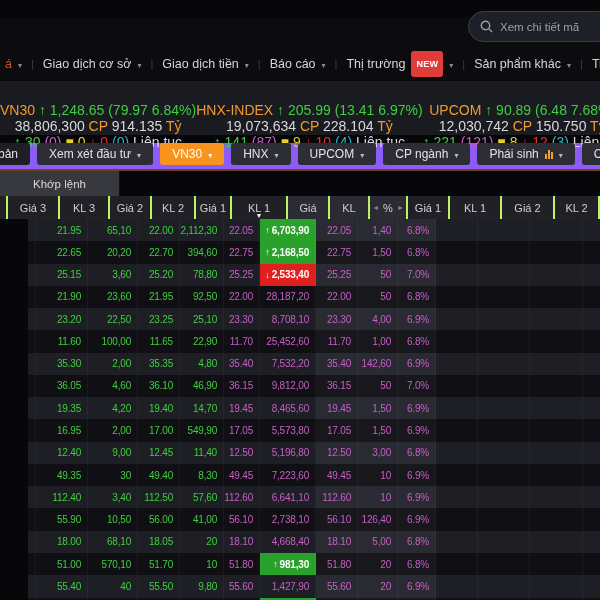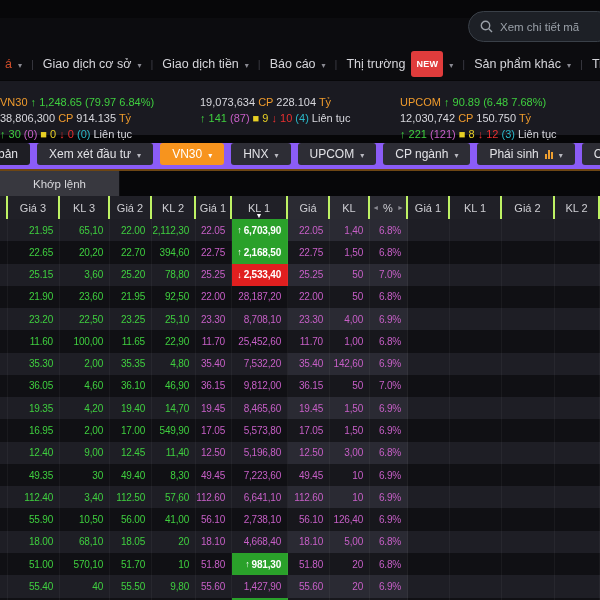--- a/index.html
+++ b/index.html
@@ -23,21 +23,21 @@
              color:#d6d6db; font-size:12.5px; white-space:nowrap; }
   .mitem { display:flex; align-items:center; gap:6px; padding:0 9px; cursor:pointer; }
   .mitem.first { color:#cf4e2b; margin-left:-4px; }
   .mitem .caret { color:#8a8a92; font-size:8px; padding-top:2px; }
   .msep { color:#3c3c44; font-size:11px; }
   .badge-new { background:#e03c3c; color:#fff; font-size:9px; font-weight:bold;
                padding:8px 5px; border-radius:3px; letter-spacing:.3px; }
 
   
   .indices { height:54px; background:#1a1a21; display:flex; margin-top:1px; }
-  .index { flex:1; text-align:left; font-size:11px; line-height:16px; padding-top:13px;
+  .index { flex:1; text-align:center; font-size:14px; line-height:16px; padding-top:21px;
            white-space:nowrap; }
   .idx-name { color:#ef9b2d; }
   .g { color:#3fcf3f; } .r { color:#e83030; } .y { color:#e8d024; }
   .p { color:#c75fc7; } .t { color:#2ab8c8; } .w { color:#d8d8de; }
   .o { color:#ef9b2d; }
 
   .gapstrip { height:8px; background:#060608; }
 
   
   .tabbar { height:26px; display:flex; align-items:flex-start; gap:7px; background:#8b5cf6; }
@@ -64,21 +64,21 @@
 
   .colrow { height:23px; background:#202027; }
   .ch { display:flex; align-items:center; justify-content:center; color:#cfcfd4;
         font-size:11px; border-right:2px solid #bef264; position:relative; cursor:pointer; }
   .ch.match { background:#2b2b33; }
   .ch .pct-ar { color:#8a8a92; font-size:7px; margin:0 4px; }
   .sortmark { position:absolute; bottom:0; left:50%; transform:translateX(-50%);
               color:#fff; font-size:7px; line-height:7px; }
 
   .rows { height:400px; overflow:hidden; }
-  .row { height:22.28px; align-items:stretch; font-size:10px; letter-spacing:-0.2px; }
+  .row { height:22.28px; align-items:stretch; font-size:10px; letter-spacing:-0.2px;padding-left:28px; }
   .cell { display:flex; align-items:center; justify-content:flex-end;
           padding-right:6px; border-right:1px solid rgba(255,255,255,0.045);
           overflow:hidden; white-space:nowrap; }
   .row:nth-child(odd) .cell { background:#1e1e25; }
   .row:nth-child(even) .cell { background:#101014; }
   .row:nth-child(odd) .cell.match { background:#2a2a33; }
   .row:nth-child(even) .cell.match { background:#17171c; }
   .cell.green { color:#3fcf3f; }
   .cell.purple { color:#c75fc7; }
   .cell.flash-up { background:#2aa12a !important; color:#fff; font-weight:bold; }
@@ -141,20 +141,21 @@
       </div>
     </nav>
 
   <section class="indices" id="indices">
       <div class="index">
         <div><span class="idx-name">VN30 </span><span class="g">↑ </span><span class="g">1,248.65 </span><span class="g">(79.97 6.84%)</span></div>
         <div><span class="w">38,806,300 </span><span class="o">CP </span><span class="w">914.135 </span><span class="o">Tỷ</span></div>
         <div><span class="g">↑ </span><span class="g">30 </span><span class="p">(0) </span><span class="y">■ </span><span class="y">0 </span><span class="r">↓ </span><span class="r">0 </span><span class="t">(0) </span><span class="w">Liên tục</span></div>
       </div>
       <div class="index">
+        <div><span class="idx-name">HNX-INDEX </span><span class="g">↑ </span><span class="g">205.99 </span><span class="g">(13.41 6.97%)</span></div>
         <div><span class="w">19,073,634 </span><span class="o">CP </span><span class="w">228.104 </span><span class="o">Tỷ</span></div>
         <div><span class="g">↑ </span><span class="g">141 </span><span class="p">(87) </span><span class="y">■ </span><span class="y">9 </span><span class="r">↓ </span><span class="r">10 </span><span class="t">(4) </span><span class="w">Liên tục</span></div>
       </div>
       <div class="index">
         <div><span class="idx-name">UPCOM </span><span class="g">↑ </span><span class="g">90.89 </span><span class="g">(6.48 7.68%)</span></div>
         <div><span class="w">12,030,742 </span><span class="o">CP </span><span class="w">150.750 </span><span class="o">Tỷ</span></div>
         <div><span class="g">↑ </span><span class="g">221 </span><span class="p">(121) </span><span class="y">■ </span><span class="y">8 </span><span class="r">↓ </span><span class="r">12 </span><span class="t">(3) </span><span class="w">Liên tục</span></div>
       </div>
     </section>
 

